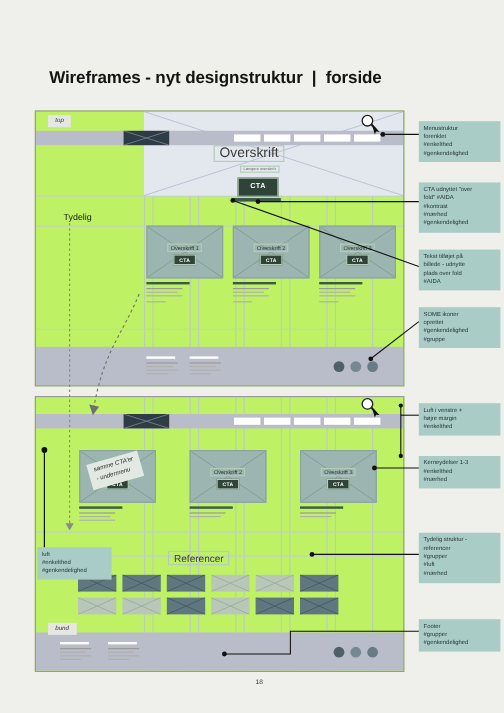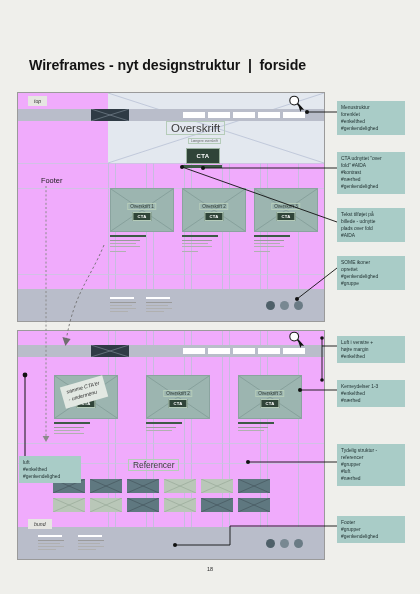--- a/index.html
+++ b/index.html
@@ -3,33 +3,33 @@
 <meta charset="utf-8">
 <style>
   html,body{margin:0;padding:0;}
   body{
     width:420px;height:594px;
     background:#efefeb;
     font-family:"Liberation Sans", sans-serif;
     overflow:hidden;
     position:relative;
   }
-  .page{position:absolute;inset:0;}
+  .page{position:absolute;inset:0;margin-left:12px;}
 
   
   .title{
     position:absolute;left:29px;top:57px;
     font-size:14.2px;font-weight:bold;color:#141414;
     letter-spacing:-0.1px;white-space:pre;
   }
 
   
   .panel{
     position:absolute;
-    background:#f0abfc;
+    background:#bef264;
     border:1px solid #9a9a9a;
     overflow:hidden;
   }
   #panel-top{left:17px;top:92px;width:306px;height:228px;}
   #panel-bottom{left:17px;top:330px;width:306px;height:228px;}
 
   
   .guides{position:absolute;inset:0;pointer-events:none;}
   .vguide{position:absolute;top:0;bottom:0;width:1px;background:#b9c2d6;opacity:.75;}
   .hguide{position:absolute;left:0;right:0;height:1px;background:#c3cbdc;opacity:.7;}
@@ -416,21 +416,21 @@
         <div class="textline l" style="position:relative;top:9px;width:18px;"></div>
       </div>
       <div class="foot-dot" style="left:248px;top:12px;width:9px;height:9px;background:#4f6069;"></div>
       <div class="foot-dot" style="left:262px;top:12px;width:9px;height:9px;background:#788892;"></div>
       <div class="foot-dot" style="left:276px;top:12px;width:9px;height:9px;background:#6a7b85;"></div>
     </div>
 
     <div class="tab-label" style="left:10px;top:188px;">bund</div>
   </div>
 
-  <div class="plain-label" style="left:41px;top:176px;">Footer</div>
+  <div class="plain-label" style="left:41px;top:176px;">Tydelig</div>
 
   <svg class="conn" style="left:40px;top:186px;width:20px;height:260px;">
     <line x1="6" y1="0" x2="6" y2="250" stroke="#8a8a8a" stroke-width="1" stroke-dasharray="2,2.2"></line>
     <path d="M2.6 250 L9.4 250 L6 256 Z" fill="#8a8a8a"></path>
   </svg>
 
   <svg class="conn" style="left:60px;top:245px;width:56px;height:110px;">
     <path d="M44 0 C 30 34, 14 48, 6 96" stroke="#6f6f6f" stroke-width="0.9" fill="none" stroke-dasharray="2.4,2.4"></path>
     <path d="M2.4 92 L10.6 94 L5.4 101 Z" fill="#6f6f6f"></path>
   </svg>

